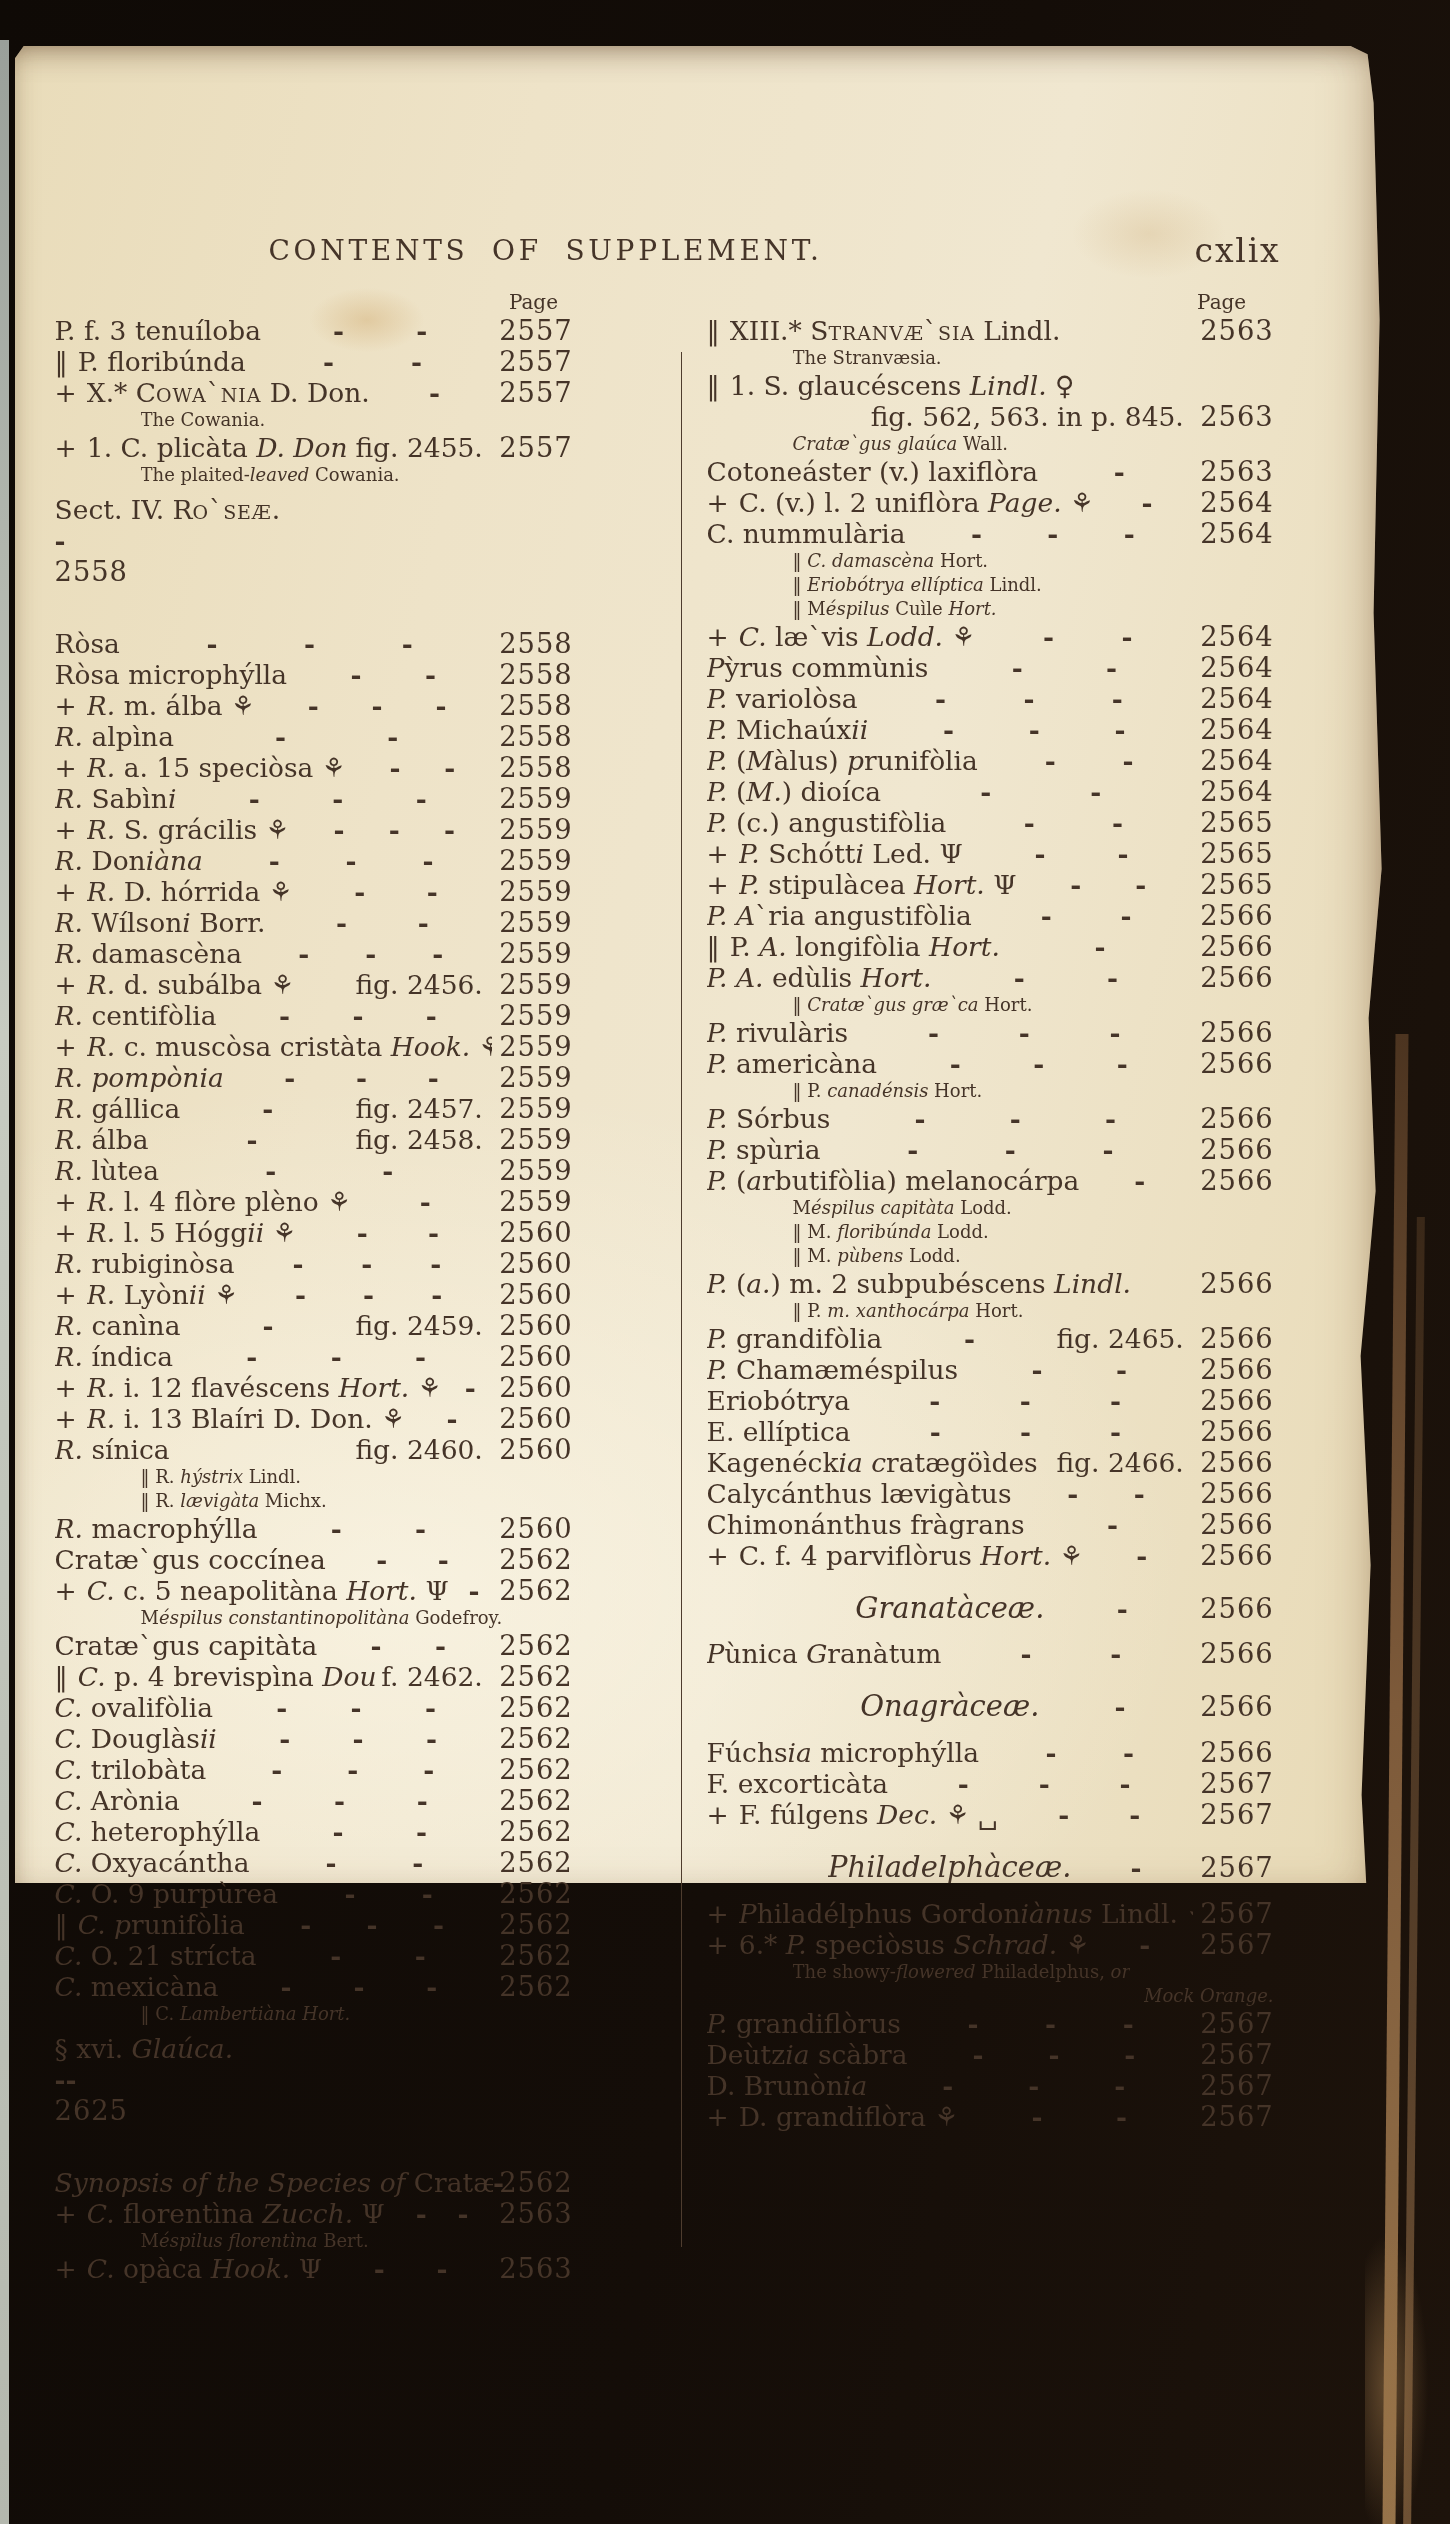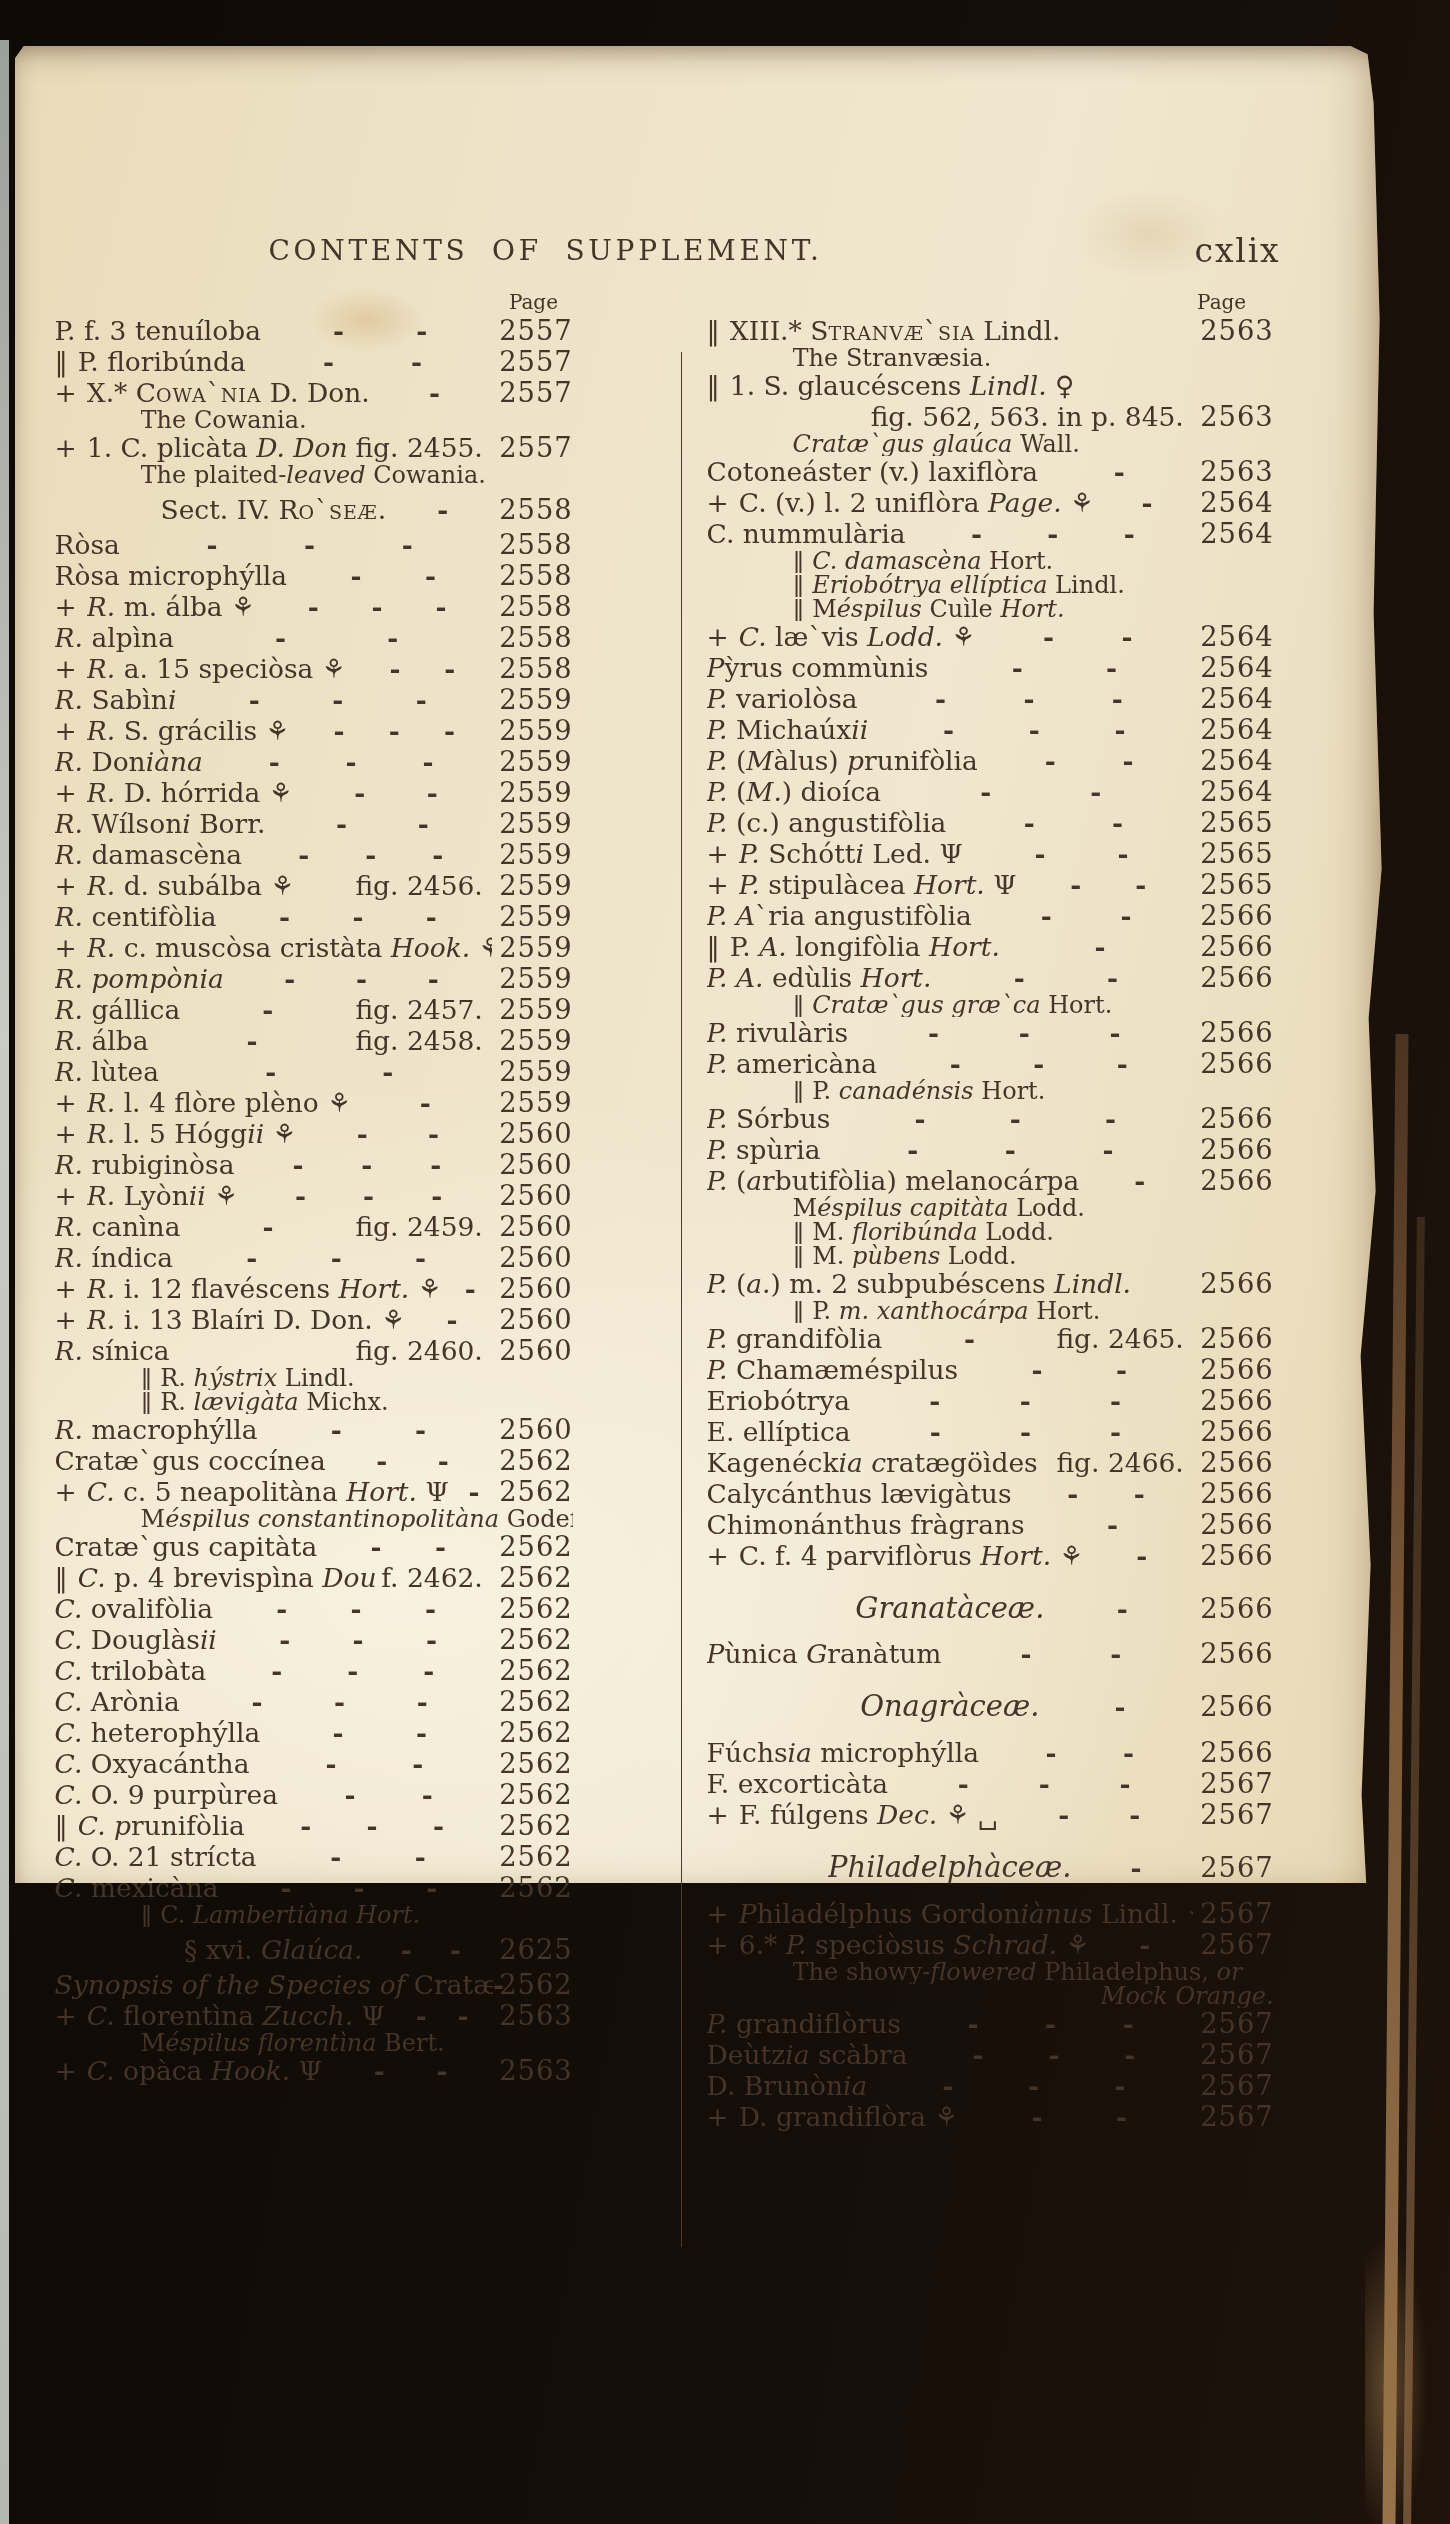--- a/index.html
+++ b/index.html
@@ -40,23 +40,23 @@
   .pglabel{text-align:right;font-size:20px;line-height:24px;margin-bottom:0.9px;}
   .col-left .pglabel{padding-right:14.6px;}
   .col-right .pglabel{padding-right:27.4px;}
   .row{display:flex;align-items:baseline;line-height:31px;font-size:26.5px;white-space:nowrap;}
   .row .mk{flex:0 0 auto;margin-right:10px;}
   .row .tx{flex:0 1 auto;overflow:hidden;}
   .row .lead{flex:1 1 7.3px;display:flex;justify-content:space-evenly;align-items:baseline;min-width:5.5px;}
   .row .dash{font-weight:600;}
   .row .fig{flex:0 0 auto;margin-right:16.5px;}
   .row .pg{flex:0 0 68px;text-align:right;font-size:27.4px;letter-spacing:0.9px;}
-  .row.sub{line-height:24px;font-size:24px;padding-left:86px;}
+  .row.sub{line-height:24px;font-size:18px;padding-left:86px;}
   .row.sub2{padding-left:146px;justify-content:flex-end;}
-  .row.heading{margin:7.3px 0 3.7px;}
+  .row.heading{margin:7.3px 0 3.7px;flex-direction:column;}
   .row.heading::before{content:"";flex:1 1 0;max-width:210px;}
   .row.family{margin:22px 0 14.6px;}
   .row.family::before{content:"";flex:1 1 0;max-width:302px;}
   .row.family .tx{font-size:29px;}
   .sc{font-variant:small-caps;letter-spacing:0.9px;}
   i{font-style:italic;}
 </style>
 </head>
 <body>
 

